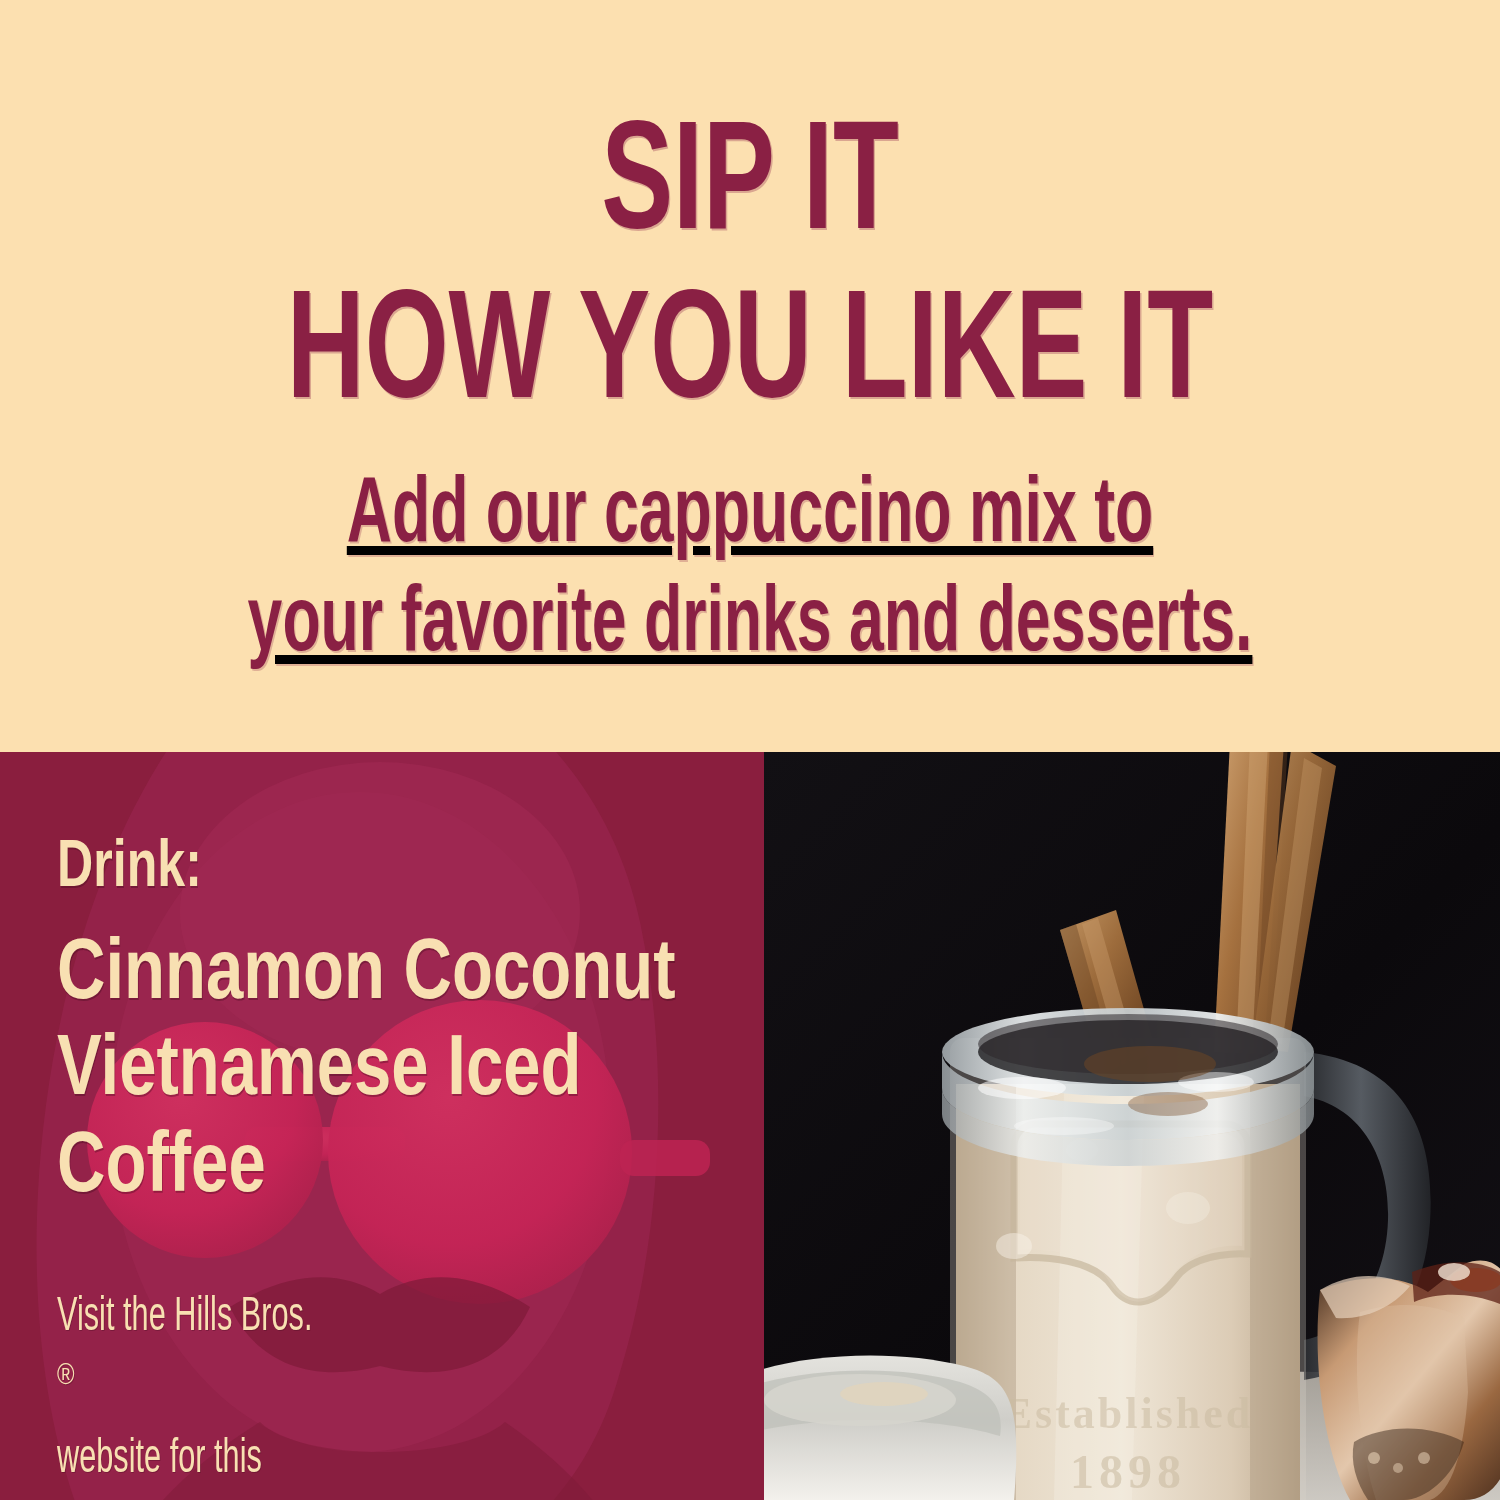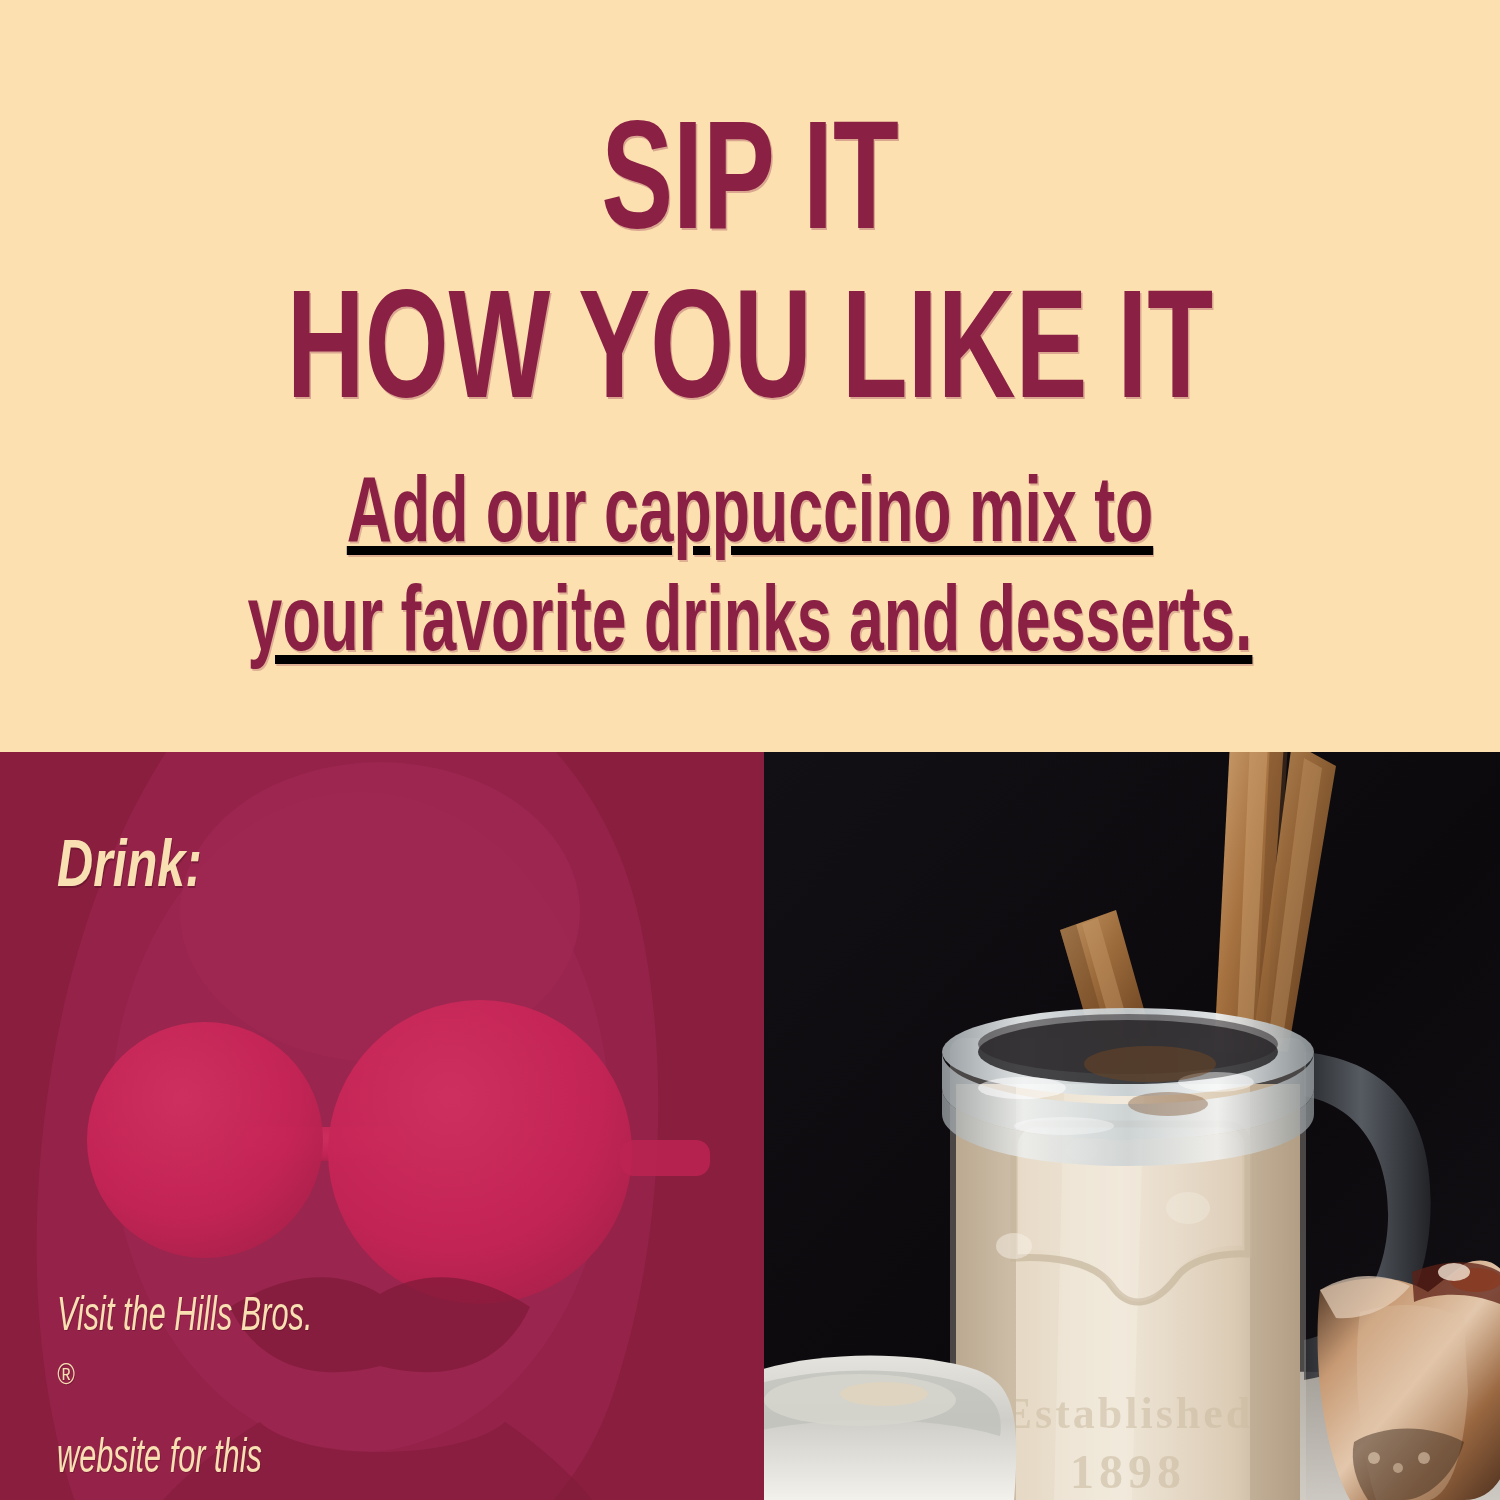--- a/index.html
+++ b/index.html
@@ -70,21 +70,20 @@
     text-shadow: 2px 2px 0 rgba(138,32,68,0.25);
   }
 
   
   .left-panel {
     position:absolute;
     left:0; top:752px;
     width:764px; height:748px;
     background:#8A1E3E;
     overflow:hidden;
-    font-style:italic;
   }
 
   
   .wm { position:absolute; pointer-events:none; }
   .wm-svg { position:absolute; left:-40px; top:-30px; width:860px; height:820px; }
 
   .panel-content {
     position:absolute;
     left:57px; top:78px;
     width:680px;
@@ -208,20 +207,25 @@
 
           <path d="M 300 700 C 340 740 500 740 545 700 C 610 745 660 800 680 860
                    L 150 860 C 175 795 235 740 300 700 Z" fill="#7F1B38" opacity="0.55"></path>
         </g>
       </svg>
     </div>
 
     <div class="panel-content">
       <span class="drink-label">Drink:</span>
 
+      <div class="drink-name">
+        <span>Cinnamon Coconut</span>
+        <span>Vietnamese Iced</span>
+        <span>Coffee</span>
+      </div>
     </div>
 
     <div class="footnote">
       <span><span>Visit the Hills Bros.</span><sup>®</sup><span> website for this</span></span>
       <span>and more recipes.</span>
     </div>
 
   </div>
 
   <div class="photo">

